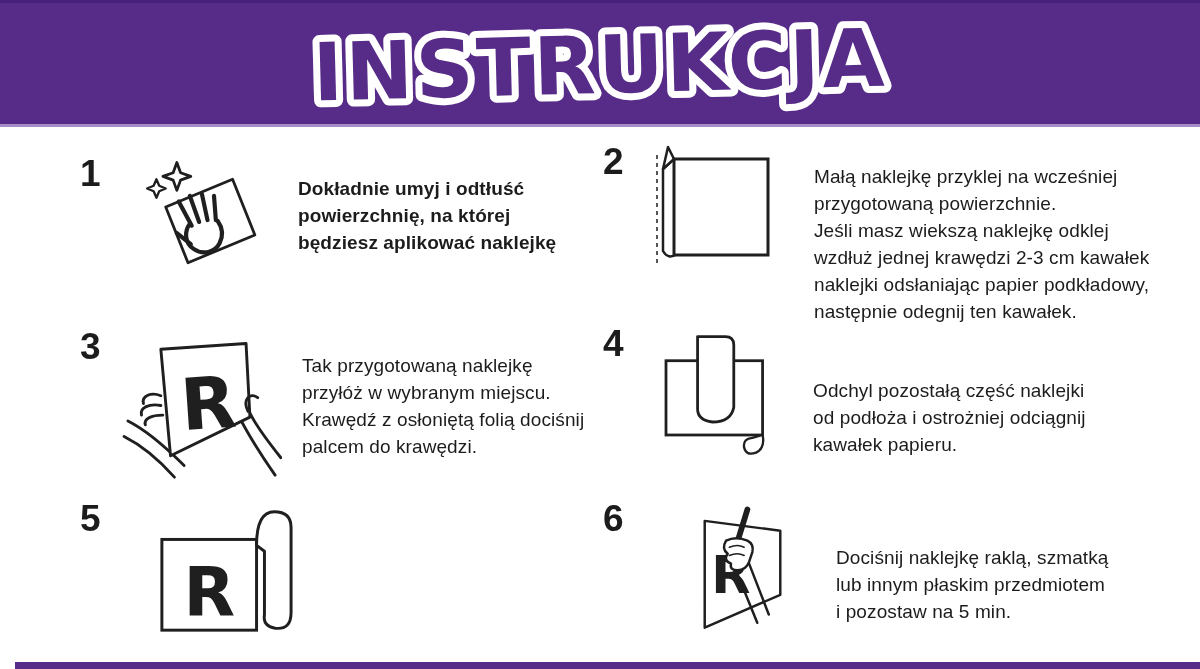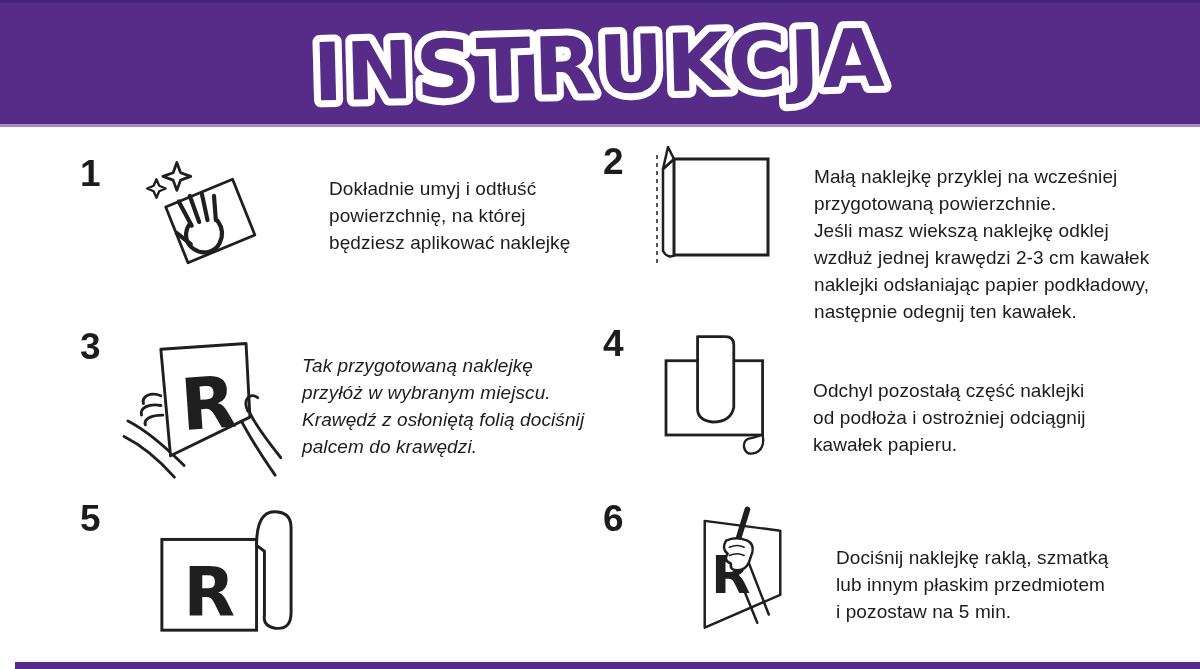--- a/index.html
+++ b/index.html
@@ -28,23 +28,23 @@
   
   .step { position:absolute; display:flex; align-items:flex-start; }
   .num  { font-size:37px; font-weight:600; line-height:1; width:34px; flex:none; }
   .txt  {
     font-size:19px; line-height:27px; white-space:pre-line;
     letter-spacing:0.1px;
   }
   .icon { flex:none; }
   .icon text { font-family:"DejaVu Sans", sans-serif; font-weight:bold; }
 
-  #s1 { left:80px;  top:155px; }  #s1 .icon { margin-left:22px; } #s1 .txt { margin-left:63px; margin-top:20px; width:330px; }
+  #s1 { left:80px;  top:155px; }  #s1 .icon { margin-left:22px; } #s1 .txt { margin-left:32px; margin-top:20px; width:330px;font-weight:bold; }
   #s2 { left:603px; top:143px; }  #s2 .icon { margin-left:10px; } #s2 .txt { margin-left:32px; margin-top:20px; width:420px; }
-  #s3 { left:80px;  top:328px; }  #s3 .icon { margin-left:8px;  } #s3 .txt { margin-left:20px; margin-top:24px; width:340px;font-style:italic; }
+  #s3 { left:80px;  top:328px; }  #s3 .icon { margin-left:8px;  } #s3 .txt { margin-left:20px; margin-top:24px; width:340px; }
   #s4 { left:603px; top:325px; }  #s4 .icon { margin-left:16px; } #s4 .txt { margin-left:30px; margin-top:52px; width:420px; }
   #s5 { left:80px;  top:500px; }  #s5 .icon { margin-left:36px; } #s5 .txt { margin-left:22px; margin-top:44px; width:340px; }
   #s6 { left:603px; top:500px; }  #s6 .icon { margin-left:48px; } #s6 .txt { margin-left:36px; margin-top:44px; width:420px; }
 
   
   .bottom-strip {
     position:absolute; left:15px; right:0; bottom:0; height:7px;
     background:#572c88;
   }
 </style>

